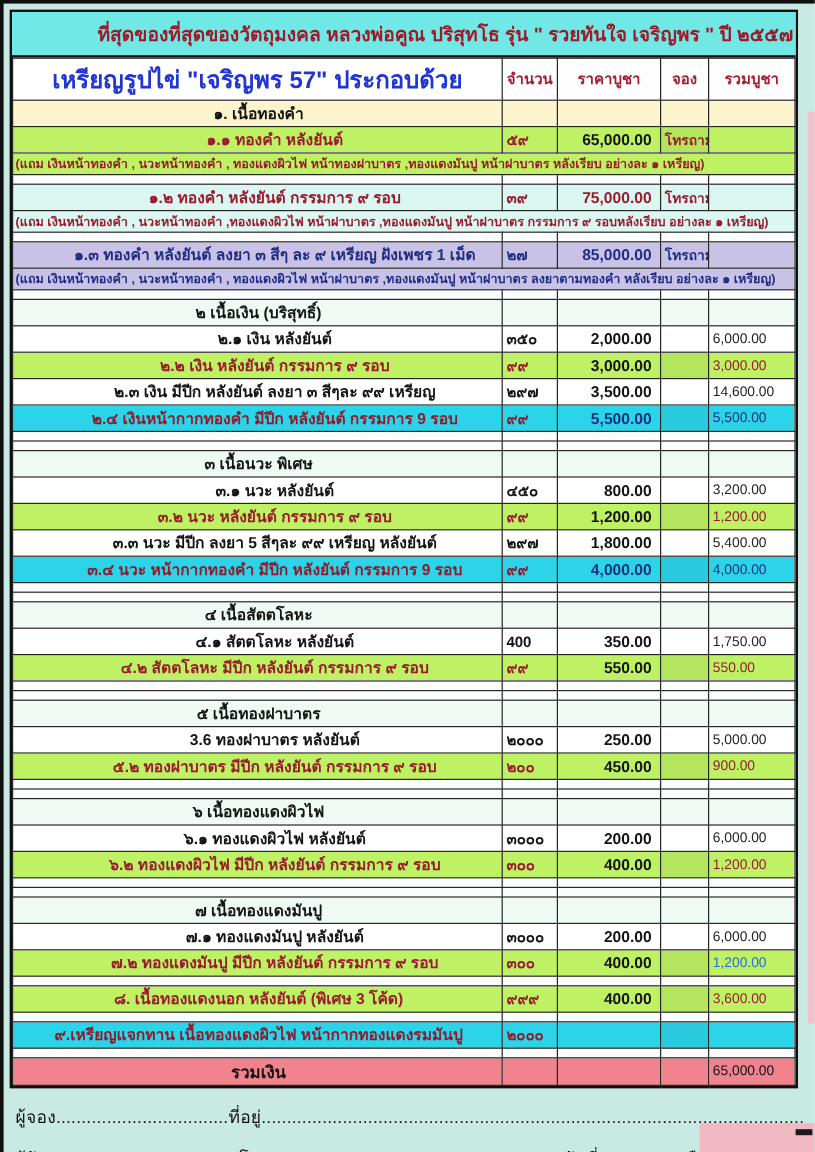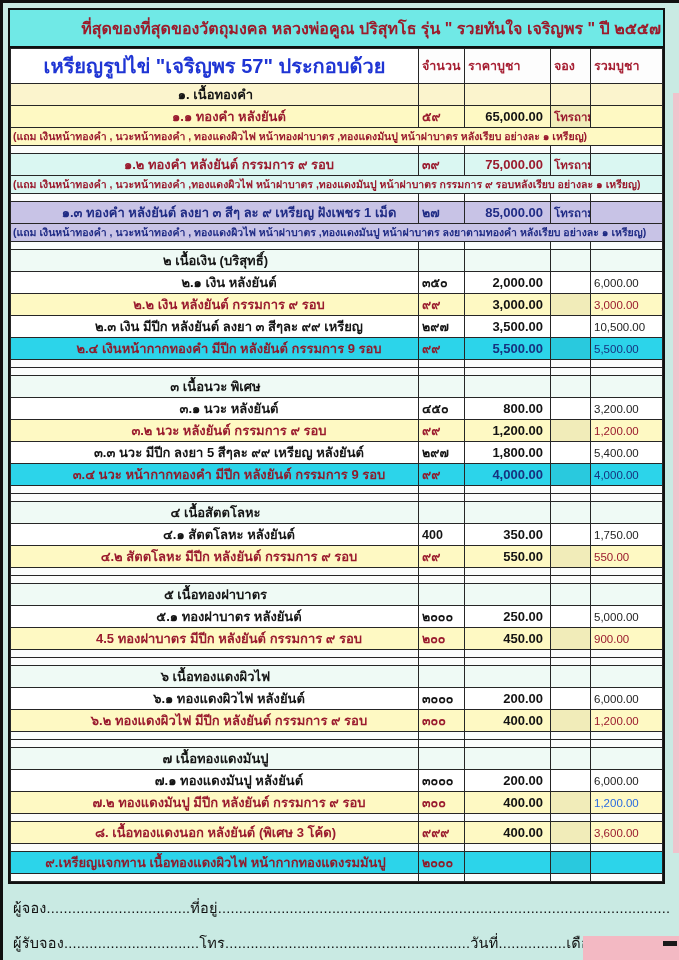--- a/index.html
+++ b/index.html
@@ -14,23 +14,23 @@
   .sheet{margin:5px 14px 0 5px;border:2px solid #101010;background:#ffffff;}
   .titlebar{
     background:#70e9e6;border-bottom:2px solid #101010;
     text-align:right;font-weight:bold;font-size:16px;color:#9c1b2b;
     padding:6px 2px 5px 2px;white-space:nowrap;overflow:hidden;
   }
   table{border-collapse:collapse;width:100%;table-layout:fixed;}
   td{border:1px solid #262626;padding:0 3px;overflow:hidden;white-space:nowrap;vertical-align:middle;}
   .h-sub{background:#ffffff;text-align:center;}
   .h-sub span{font-weight:bold;font-size:20px;color:#1f35d4;}
-  .h-col{background:#fdfdfd;text-align:left;font-weight:bold;font-size:12.5px;color:#a61e32;height:34px;font-family:Liberation Mono, monospace;}
+  .h-col{background:#fdfdfd;text-align:center;font-weight:bold;font-size:12.5px;color:#a61e32;height:34px;font-family:Liberation Mono, monospace;}
   
-  .s-pink{background:#fef9c3;color:#9a1b2e;}
+  .s-pink{background:#bef264;color:#9a1b2e;}
   .s-white{background:#ffffff;color:#141414;}
   .s-cyanlight{background:#daf7f2;color:#9a1b2e;}
   .s-lavender{background:#c8c3e6;color:#202c85;}
   .s-cyanbright{background:#2cd4ea;color:#8e1c2c;}
   .s-yellow{background:#fbf4cd;color:#141414;}
   .s-secwhite{background:#effaf5;color:#141414;}
   .s-salmon{background:#f0838e;color:#111111;}
   .s-plain{background:#fbfdfc;}
   
   .t-sec td{height:16px;}
@@ -161,21 +161,21 @@
           <td class="c-qty">๙๙</td>
           <td class="c-price">3,000.00</td>
           <td class="c-res"></td>
           <td class="c-total">3,000.00</td>
         </tr>
         <tr class="t-item s-white">
           <td class="c-desc">๒.๓   เงิน มีปีก  หลังยันต์  ลงยา ๓ สีๆละ ๙๙ เหรียญ</td>
           <td class="c-qty">๒๙๗</td>
           <td class="c-price">3,500.00</td>
           <td class="c-res"></td>
-          <td class="c-total">10,500.00</td>
+          <td class="c-total">14,600.00</td>
         </tr>
         <tr class="t-item s-cyanbright">
           <td class="c-desc">๒.๔  เงินหน้ากากทองคำ มีปีก หลังยันต์ กรรมการ  9 รอบ</td>
           <td class="c-qty">๙๙</td>
           <td class="c-price">5,500.00</td>
           <td class="c-res"></td>
           <td class="c-total">5,500.00</td>
         </tr>
         <tr class="t-blank s-plain">
           <td class="c-desc"></td>
@@ -276,28 +276,28 @@
           <td class="c-total"></td>
         </tr>
         <tr class="t-sec s-secwhite">
           <td class="c-desc">๕ เนื้อทองฝาบาตร</td>
           <td class="c-qty"></td>
           <td class="c-price"></td>
           <td class="c-res"></td>
           <td class="c-total"></td>
         </tr>
         <tr class="t-item s-white">
-          <td class="c-desc">๕.๑  ทองฝาบาตร หลังยันต์</td>
+          <td class="c-desc">3.6  ทองฝาบาตร หลังยันต์</td>
           <td class="c-qty">๒๐๐๐</td>
           <td class="c-price">250.00</td>
           <td class="c-res"></td>
           <td class="c-total">5,000.00</td>
         </tr>
         <tr class="t-item s-pink">
-          <td class="c-desc">4.5   ทองฝาบาตร มีปีก หลังยันต์ กรรมการ ๙ รอบ</td>
+          <td class="c-desc">๕.๒   ทองฝาบาตร มีปีก หลังยันต์ กรรมการ ๙ รอบ</td>
           <td class="c-qty">๒๐๐</td>
           <td class="c-price">450.00</td>
           <td class="c-res"></td>
           <td class="c-total">900.00</td>
         </tr>
         <tr class="t-blank s-plain">
           <td class="c-desc"></td>
           <td class="c-qty"></td>
           <td class="c-price"></td>
           <td class="c-res"></td>
@@ -393,20 +393,27 @@
           <td class="c-price"></td>
           <td class="c-res"></td>
           <td class="c-total"></td>
         </tr>
         <tr class="t-blank s-plain">
           <td class="c-desc"></td>
           <td class="c-qty"></td>
           <td class="c-price"></td>
           <td class="c-res"></td>
           <td class="c-total"></td>
+        </tr>
+        <tr class="t-summary s-salmon">
+          <td class="c-desc">รวมเงิน</td>
+          <td class="c-qty"></td>
+          <td class="c-price"></td>
+          <td class="c-res"></td>
+          <td class="c-total">65,000.00</td>
         </tr>
       </tbody>
   </table>
 </div>
 
 <div class="footer">
   <div class="f-line">ผู้จอง..................................ที่อยู่............................................................................................................................โทร..................</div>
   <div class="f-line">ผู้รับจอง................................โทร..........................................................วันที่................เดือน...............พ.ศ.2557</div>
 
 </div>

